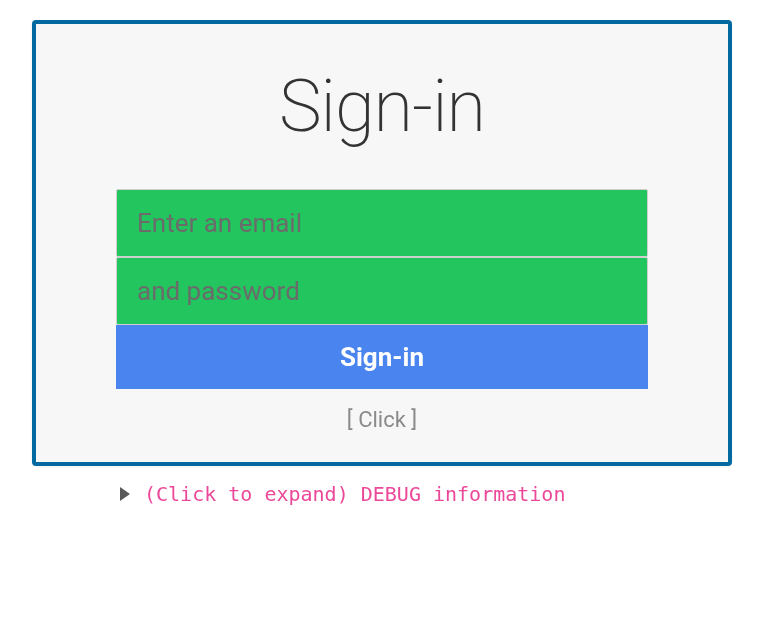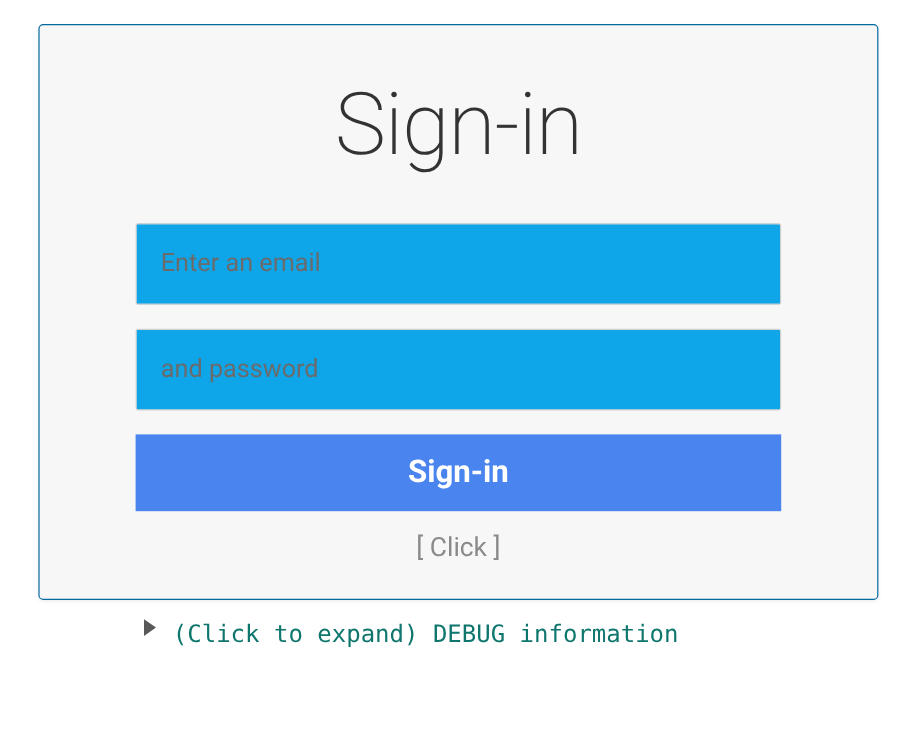--- a/index.html
+++ b/index.html
@@ -9,46 +9,46 @@
     }
     body {
       font-family: -apple-system, BlinkMacSystemFont, "Segoe UI", Roboto, Helvetica, Arial, sans-serif;
       background: #ffffff;
       width: 764px;
       height: 622px;
       padding: 20px 30px;
     }
     .card {
       background: #f7f7f7;
-      border: 1px solid #0369a1;
+      border: 4px solid #0369a1;
       border-radius: 4px;
       box-shadow: 0 1px 3px rgba(0,0,0,0.06);
       padding: 40px 80px 30px 80px;
       margin: 0 auto;
       width: 700px;
     }
     .title {
       font-size: 72px;
       font-weight: 200;
       color: #333333;
       text-align: center;
       margin-bottom: 40px;
       letter-spacing: -1px;
     }
     .field {
       width: 100%;
       height: 68px;
       padding: 0 20px;
-      font-size: 21px;
+      font-size: 26px;
       color: #333333;
-      background: #0ea5e9;
+      background: #22c55e;
       border: 1px solid #cfcfcf;
       border-radius: 2px;
       outline: none;
-      margin-bottom: 20px;
+      margin-bottom: 0;
       font-family: inherit;
     }
     .field::placeholder {
       color: #6b6b6b;
     }
     .submit-btn {
       width: 100%;
       height: 64px;
       background: #4a84ee;
       color: #ffffff;
@@ -62,26 +62,26 @@
       display: block;
       text-align: center;
       color: #8a8a8a;
       font-size: 22px;
       margin-top: 18px;
       cursor: pointer;
       user-select: none;
     }
     .debug-row {
       display: flex;
-      align-items: flex-start;
+      align-items: center;
       justify-content: flex-start;
       margin-top: 16px;
       padding-left: 90px;
       cursor: pointer;
-      color: #0f766e;
+      color: #ec4899;
       font-family: "Menlo", "Consolas", monospace;
       font-size: 20px;
     }
     .debug-arrow {
       display: inline-block;
       width: 0;
       height: 0;
       border-top: 7px solid transparent;
       border-bottom: 7px solid transparent;
       border-left: 10px solid #595959;

